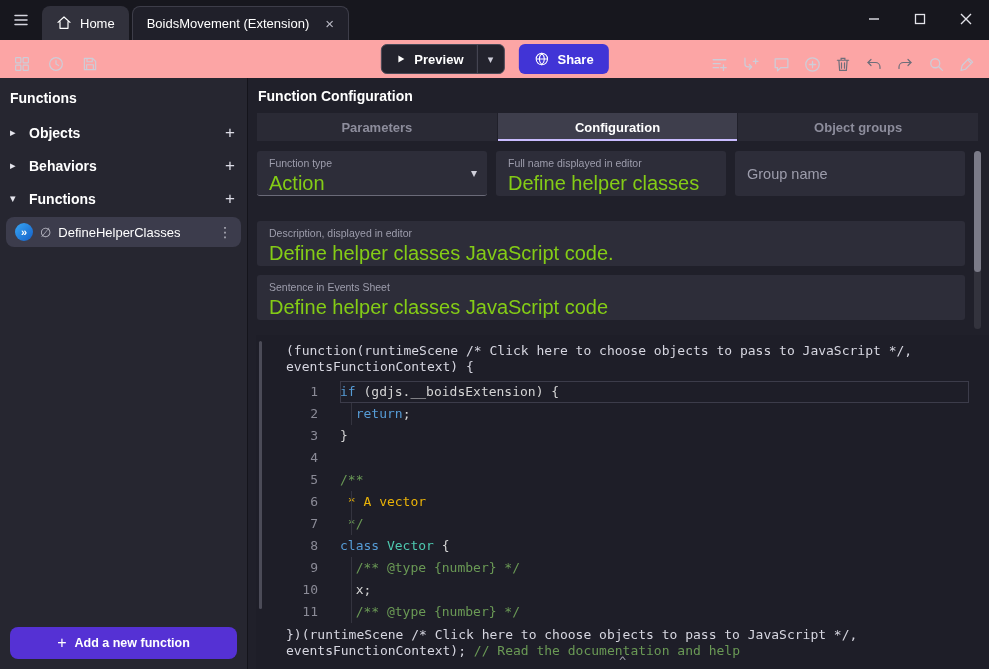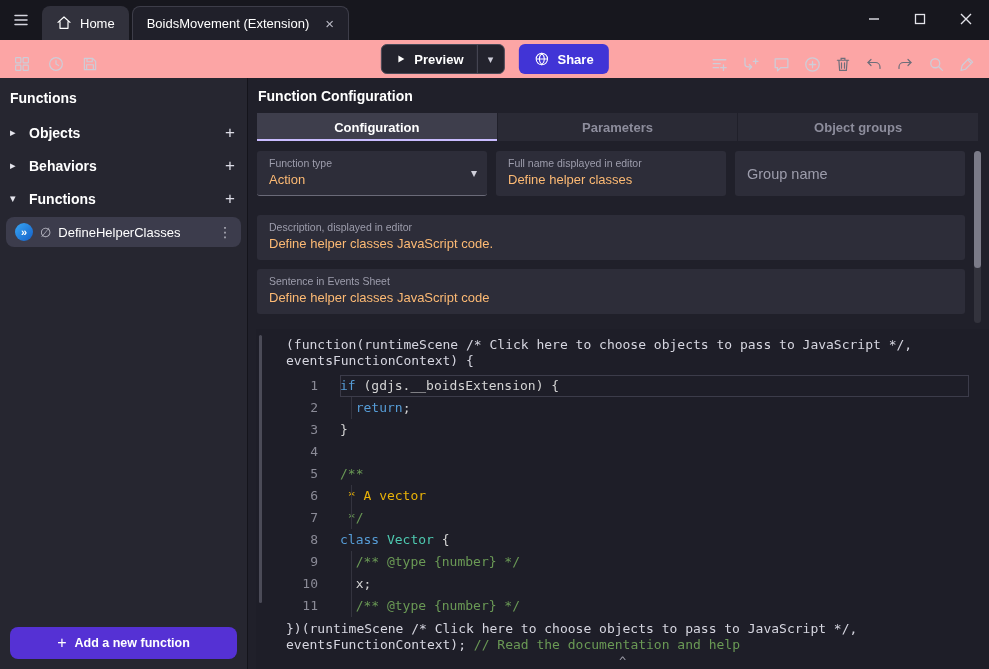--- a/index.html
+++ b/index.html
@@ -53,25 +53,25 @@
 .add-fn-btn{margin:10px;height:32px;border-radius:8px;display:flex;align-items:center;justify-content:center;gap:8px;color:#fff;font-size:12.5px;font-weight:bold;cursor:pointer}
 .add-fn-plus{font-size:16px;font-weight:normal}
 
 
 .main{flex:1;min-width:0;background:#20202a;display:flex;flex-direction:column;position:relative}
 .main-header{padding:10px 10px 9px;font-size:14px;font-weight:bold;color:#fff}
 .tabs{display:flex;gap:1px;margin:0 11px 0 9px;height:28px;flex:none}
 .mtab{flex:1;display:flex;align-items:center;justify-content:center;font-size:13px;font-weight:bold;background:#2a2a35;color:#8d8d9c;cursor:pointer}
 .mtab.active{background:#3e3e4c;color:#fff;box-shadow:inset 0 -2px 0 #c9bcff}
 .form{position:relative;padding:10px 24px 6px 9px;flex:none}
-.frow{display:grid;grid-template-columns:1fr 1fr 1fr;gap:9px;margin-bottom:19px}
+.frow{display:grid;grid-template-columns:1fr 1fr 1fr;gap:9px;margin-bottom:25px}
 .field{background:#2d2d39;border-radius:3px;height:45px;padding:6px 12px;position:relative;cursor:text}
 .field.select{border-bottom:1px solid #6a6a78;cursor:pointer}
 .f-label{font-size:10.5px;color:#9d9dac;margin-bottom:3px}
-.f-value{font-size:13px;color:#fdba74;white-space:nowrap;overflow:hidden}
+.f-value{font-size:20px;color:#84cc16;white-space:nowrap;overflow:hidden}
 .dd-arrow{position:absolute;right:10px;top:50%;transform:translateY(-50%);color:#cfcfda;font-size:12px}
 .field.plain-input{display:flex;align-items:center}
 .field.plain-input input{width:100%;background:transparent;border:none;outline:none;color:#fff;font-size:14.5px;font-family:inherit}
 .field.plain-input input::placeholder{color:#9d9dac}
 .field.wide{margin-bottom:9px}
 .form-scroll{position:absolute;right:8px;top:10px;bottom:6px;width:7px;background:#33333d;border-radius:4px}
 .form-thumb{position:absolute;top:0;left:0;width:7px;height:68%;background:#7b7b88;border-radius:4px;cursor:grab}
 
 
 .code{flex:1;min-height:0;background:#1e1e28;margin-left:8px;position:relative;font-family:"DejaVu Sans Mono",monospace;font-size:13px;padding:6px 14px 0 0;overflow:hidden}
@@ -266,22 +266,22 @@
       <div class="add-fn-btn" style="background: rgb(85, 49, 212);">
         <span class="add-fn-plus">+</span>
         <span>Add a new function</span>
       </div>
     </div>
 
     <div class="main">
       <div class="main-header">Function Configuration</div>
 
       <div class="tabs">
+        <div class="mtab">Parameters</div>
         <div class="mtab active">Configuration</div>
-        <div class="mtab">Parameters</div>
         <div class="mtab">Object groups</div>
       </div>
 
       <div class="form">
         <div class="frow">
           <div class="field select">
             <div class="f-label">Function type</div>
             <div class="f-value">Action</div>
             <span class="dd-arrow">▾</span>
           </div>

